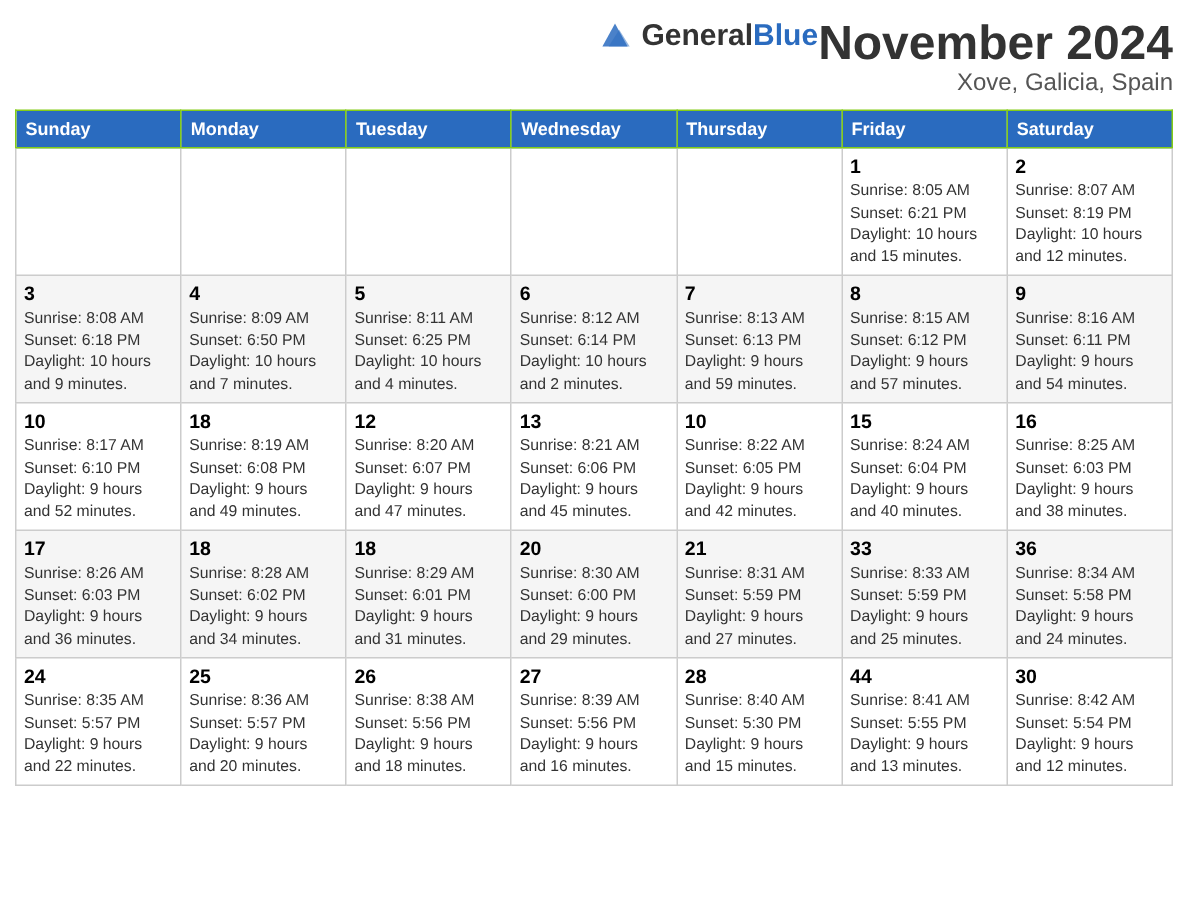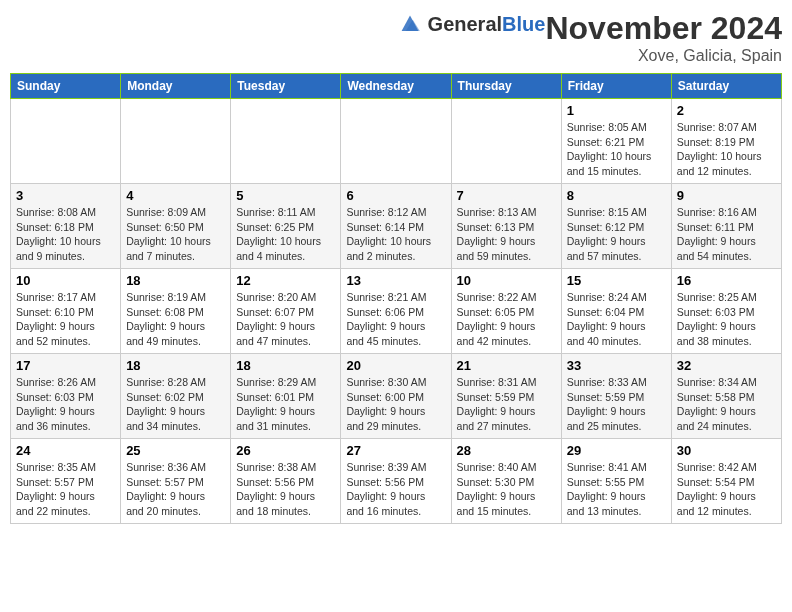--- a/index.html
+++ b/index.html
@@ -256,21 +256,21 @@
 Sunset: 5:59 PM
 Daylight: 9 hours and 27 minutes.</div>
         </td>
         <td>
           <span class="day-number">33</span>
           <div class="day-info">Sunrise: 8:33 AM
 Sunset: 5:59 PM
 Daylight: 9 hours and 25 minutes.</div>
         </td>
         <td>
-          <span class="day-number">32</span>
+          <span class="day-number">36</span>
           <div class="day-info">Sunrise: 8:34 AM
 Sunset: 5:58 PM
 Daylight: 9 hours and 24 minutes.</div>
         </td>
       </tr>
       <tr>
         <td>
           <span class="day-number">24</span>
           <div class="day-info">Sunrise: 8:35 AM
 Sunset: 5:57 PM
@@ -294,21 +294,21 @@
 Sunset: 5:56 PM
 Daylight: 9 hours and 16 minutes.</div>
         </td>
         <td>
           <span class="day-number">28</span>
           <div class="day-info">Sunrise: 8:40 AM
 Sunset: 5:30 PM
 Daylight: 9 hours and 15 minutes.</div>
         </td>
         <td>
-          <span class="day-number">29</span>
+          <span class="day-number">44</span>
           <div class="day-info">Sunrise: 8:41 AM
 Sunset: 5:55 PM
 Daylight: 9 hours and 13 minutes.</div>
         </td>
         <td>
           <span class="day-number">30</span>
           <div class="day-info">Sunrise: 8:42 AM
 Sunset: 5:54 PM
 Daylight: 9 hours and 12 minutes.</div>
         </td>

